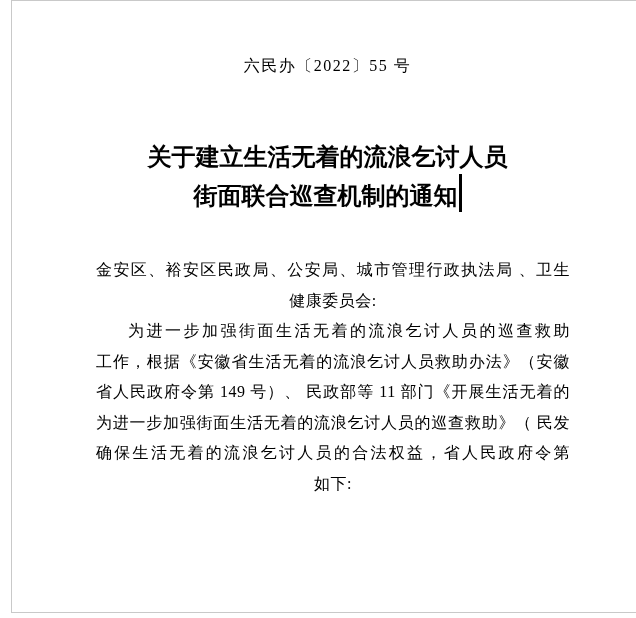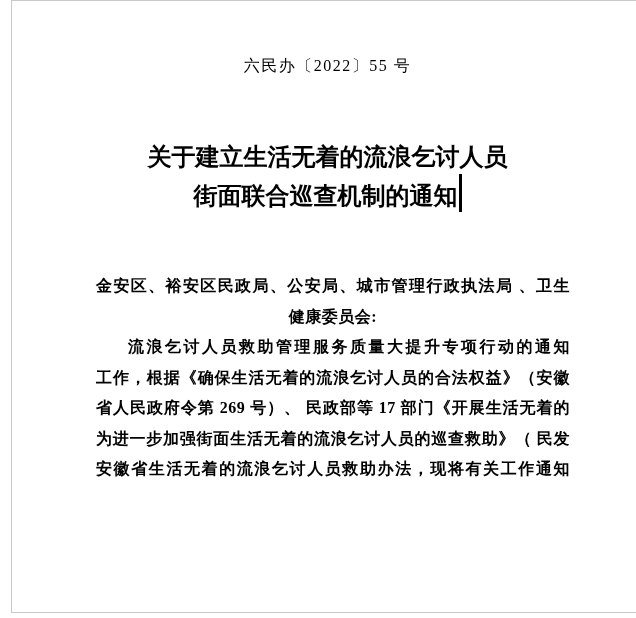--- a/index.html
+++ b/index.html
@@ -32,25 +32,24 @@
     line-height: 34px;
   }
   .caret {
     display: inline-block;
     width: 3px; height: 38px;
     background: #000000;
     vertical-align: -8px;
     margin-left: 1px;
   }
   .doc-body {
-    margin: 58px 73px 0 84px;
+    margin: 42px 73px 0 84px;
     font-size: 16px;
     line-height: 30.5px;
     letter-spacing: 0.5px;
-    font-weight: bold;
   }
   .line { white-space: nowrap; text-align: center; }
   .line.just {
     white-space: normal;
     text-align: justify;
     text-align-last: justify;
     text-justify: inter-character;
   }
   .line.indent { text-indent: 2em; }
 </style>
@@ -64,20 +63,21 @@
   <div class="doc-title">
     <div class="title-line">关于建立生活无着的流浪乞讨人员</div>
     <div class="title-line">
       <span>街面联合巡查机制的通知</span><span class="caret"></span>
     </div>
   </div>
 
   <div class="doc-body">
     <div class="line just">金安区、裕安区民政局、公安局、城市管理行政执法局 、卫生</div>
     <div class="line">健康委员会:</div>
-    <div class="line just indent">流浪乞讨人员救助管理服务质量大提升专项行动的通知</div>
-    <div class="line just">工作，根据《确保生活无着的流浪乞讨人员的合法权益》（安徽</div>
-    <div class="line just">省人民政府令第 269 号）、 民政部等 17 部门《开展生活无着的</div>
+    <div class="line just indent">为进一步加强街面生活无着的流浪乞讨人员的巡查救助</div>
+    <div class="line just">工作，根据《安徽省生活无着的流浪乞讨人员救助办法》（安徽</div>
+    <div class="line just">省人民政府令第 149 号）、 民政部等 11 部门《开展生活无着的</div>
     <div class="line just">为进一步加强街面生活无着的流浪乞讨人员的巡查救助》（ 民发</div>
-    <div class="line just">安徽省生活无着的流浪乞讨人员救助办法，现将有关工作通知</div>
+    <div class="line just">确保生活无着的流浪乞讨人员的合法权益，省人民政府令第</div>
+    <div class="line">如下:</div>
   </div>
 
 </div>
 
 </body></html>

